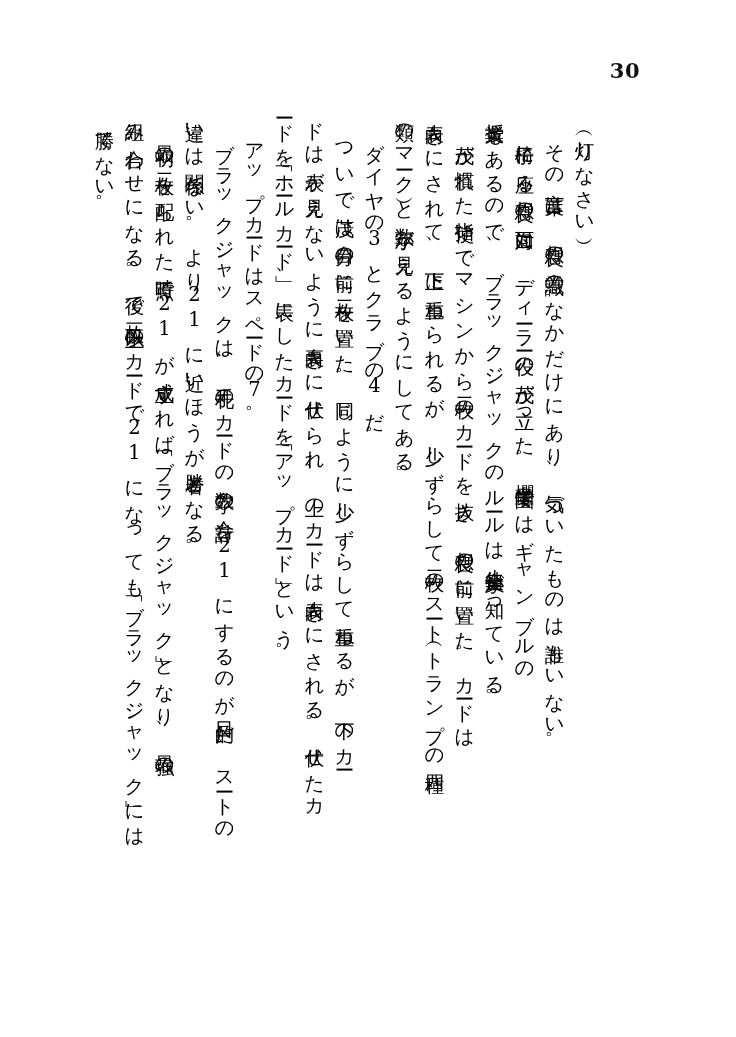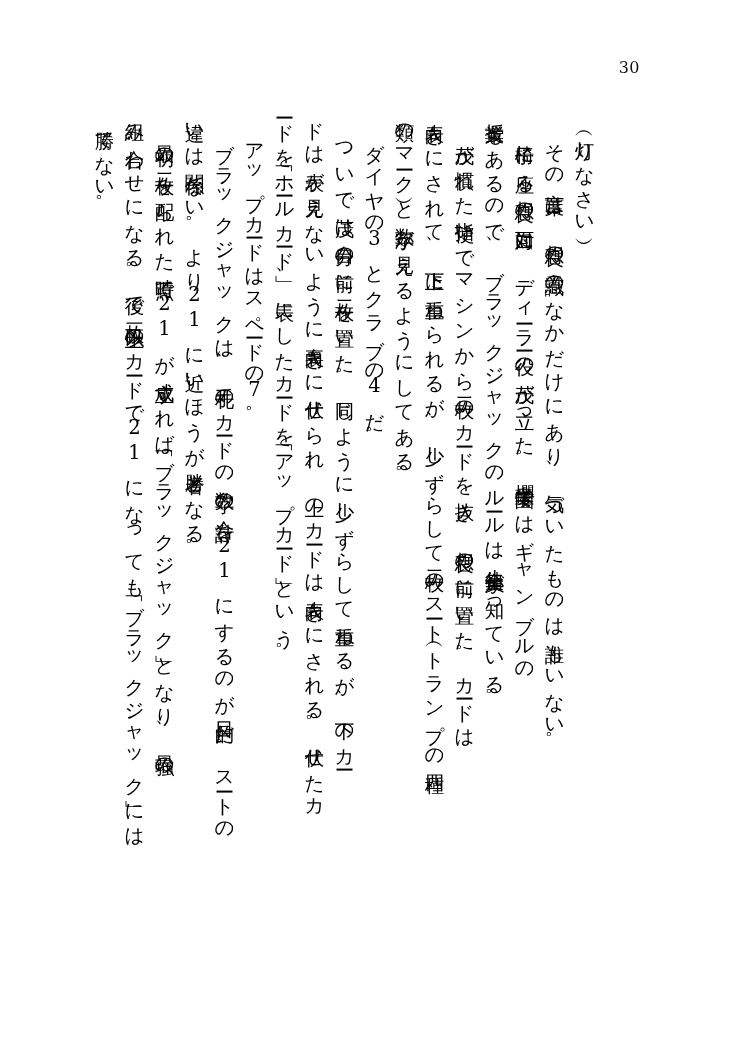--- a/index.html
+++ b/index.html
@@ -24,23 +24,24 @@
     height: 1037px;
     background: #ffffff;
   }
 
   
   .page-number {
     position: absolute;
     top: 58px;
     right: 96px;
     font-family: "DejaVu Serif", "Liberation Serif", serif;
-    font-size: 16px;
+    font-size: 21px;
     letter-spacing: 0.5px;
     color: #111;
+    font-weight: bold;
   }
 
   
   .text-block {
     position: absolute;
     top: 108px;
     right: 92px;
     height: 860px;
     width: 560px;
     display: flex;

